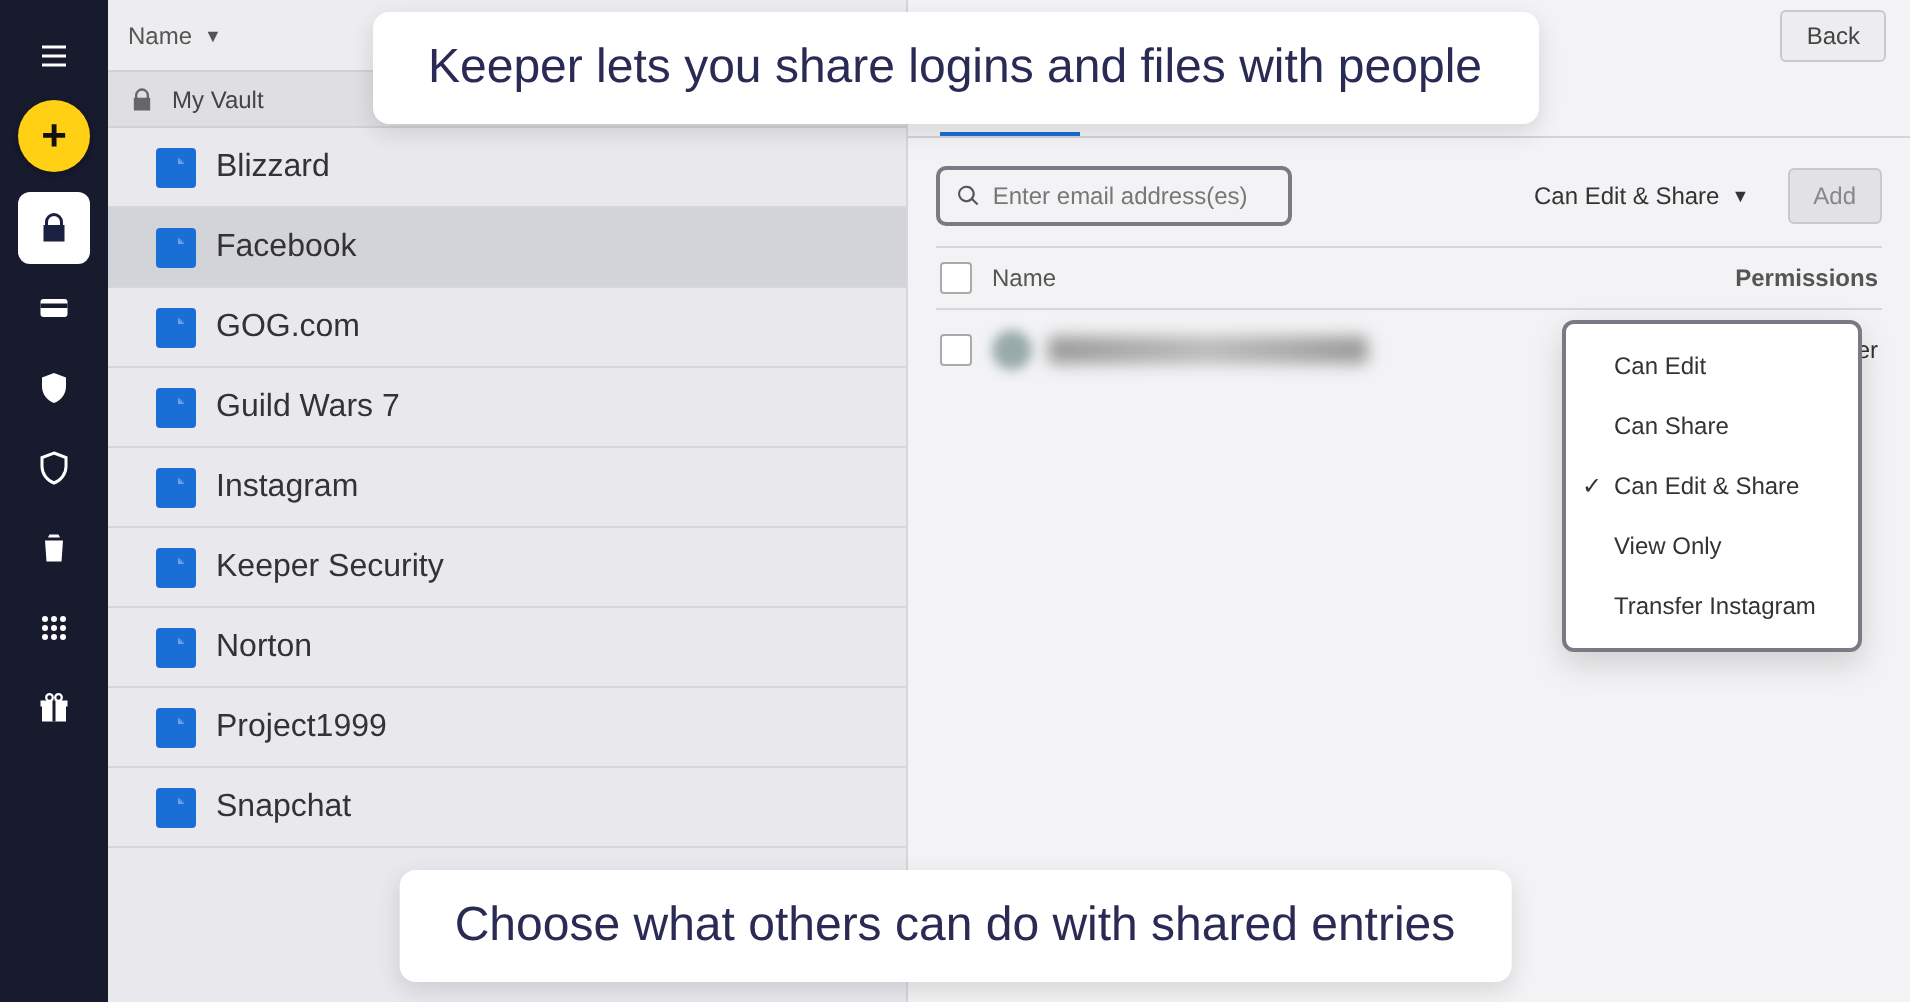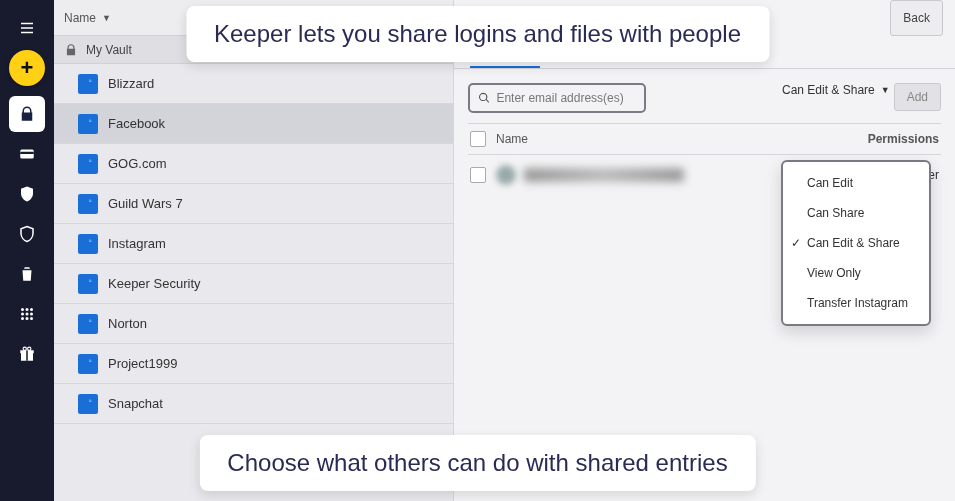--- a/index.html
+++ b/index.html
@@ -52,45 +52,45 @@
     height: 28px; display: flex; align-items: center; gap: 8px;
     padding: 0 10px; background: #dedee3; color: #444; font-size: 12px;
     border-bottom: 1px solid #d0d0d5;
   }
 
   
   .records { flex: 1; overflow: hidden; }
   .record-row {
     height: 40px; display: flex; align-items: center; gap: 10px;
     padding: 0 14px 0 24px; border-bottom: 1px solid #d7d7db;
-    background: #e9e9ed; font-size: 13px; color: #333; cursor: pointer;
+    background: #e9e9ed; font-size: 16px; color: #333; cursor: pointer;
   }
   .record-row.selected { background: #d3d3da; }
   .rec-icon { width: 20px; height: 20px; background: #1a6fd6; border-radius: 2px;
     display: flex; align-items: center; justify-content: center; flex-shrink: 0; }
   .rec-icon svg { width: 12px; height: 12px; fill: #fff; }
 
   
   .detail-header {
     height: 36px; display: flex; align-items: center; justify-content: space-between;
     padding: 0 12px; font-size: 13px; color: #333;
   }
   .back-btn {
-    height: 36px; padding: 0 12px; background: #ededf0; border: 1px solid #c8c8cf;
+    height: 26px; padding: 0 12px; background: #ededf0; border: 1px solid #c8c8cf;
     border-radius: 3px; font-size: 12px; color: #444; cursor: pointer;
   }
 
   
   .tabs { display: flex; gap: 18px; padding: 0 16px; font-size: 12px; color: #666;
     border-bottom: 1px solid #d3d3d8; }
   .tab { padding: 8px 2px; cursor: pointer; }
   .tab.active { color: #1a6fd6; border-bottom: 2px solid #1a6fd6; font-weight: 600; }
 
   
-  .share-row { display: flex; gap: 4px; padding: 14px 14px 10px; align-items: flex-start; }
+  .share-row { display: flex; gap: 19px; padding: 14px 14px 10px; align-items: center; }
   .search-box {
     flex: 0 0 178px; display: flex; align-items: center; gap: 6px;
     height: 30px; border: 2px solid #7a7a85; border-radius: 5px;
     padding: 0 8px; background: #f3f3f5;
   }
   .search-box input {
     border: none; outline: none; background: transparent; font-size: 12px;
     width: 100%; color: #333;
   }
   .search-box input::placeholder { color: #777; }

